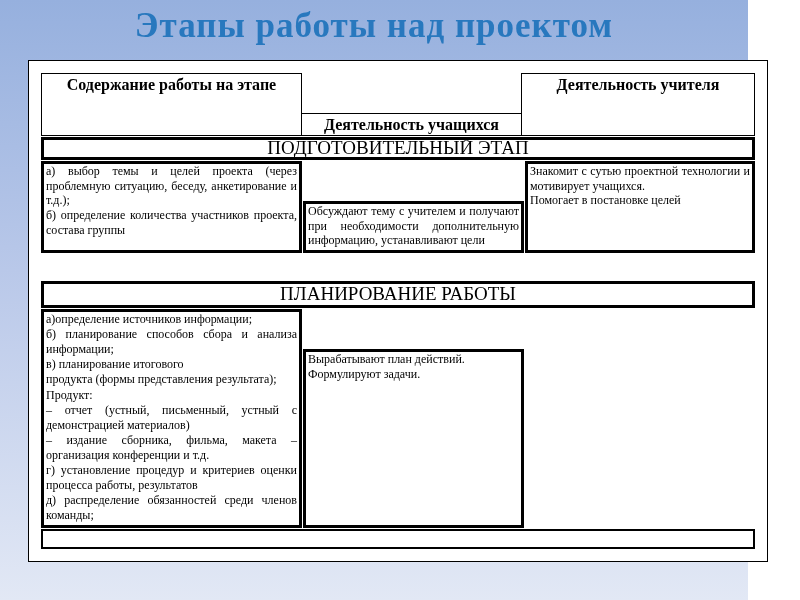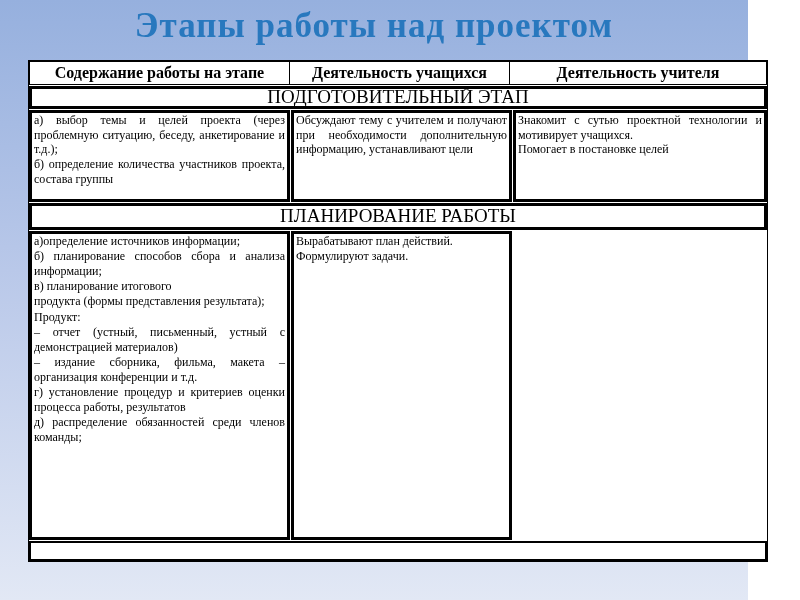--- a/index.html
+++ b/index.html
@@ -30,51 +30,51 @@
   }
   .tbl {
     position: absolute;
     left: 28px;
     top: 60px;
     width: 740px;
     height: 502px;
     box-sizing: border-box;
     background: #ffffff;
     border: 1px solid #000;
-    padding: 0;
+    padding: 12px;
     display: flex;
     flex-direction: column;
     gap: 1px;
   }
   .hdr-row {
     flex: 0 0 24px;
     display: flex;
   }
   .hcell {
     box-sizing: border-box;
     border: 1px solid #000;
     text-align: center;
     font-weight: bold;
     font-size: 16px;
     line-height: 21px;
     overflow: hidden;
   }
   .hcell + .hcell { border-left-width: 1px; margin-left: -1px; }
   .c1 { flex: 0 0 261px; }
-  .c2 { flex: 0 0 221px; }
+  .c2 { flex: 0 0 221px; margin-top: 40px; }
   .c3 { flex: 1 1 auto; }
   .section {
     box-sizing: border-box;
     border: 3px solid #000;
     text-align: center;
     font-size: 19px;
     overflow: hidden;
   }
   .s1 { flex: 0 0 23px; line-height: 16px; }
-  .s2 { flex: 0 0 27px; line-height: 20px; }
+  .s2 { flex: 0 0 27px; line-height: 20px; margin-top: 27px; }
   .body-row {
     display: flex;
     gap: 1px;
     min-height: 0;
   }
   .r1 { flex: 0 0 92px; }
   .r2 { flex: 1 1 auto; }
   .cell {
     box-sizing: border-box;
     border: 3px solid #000;

